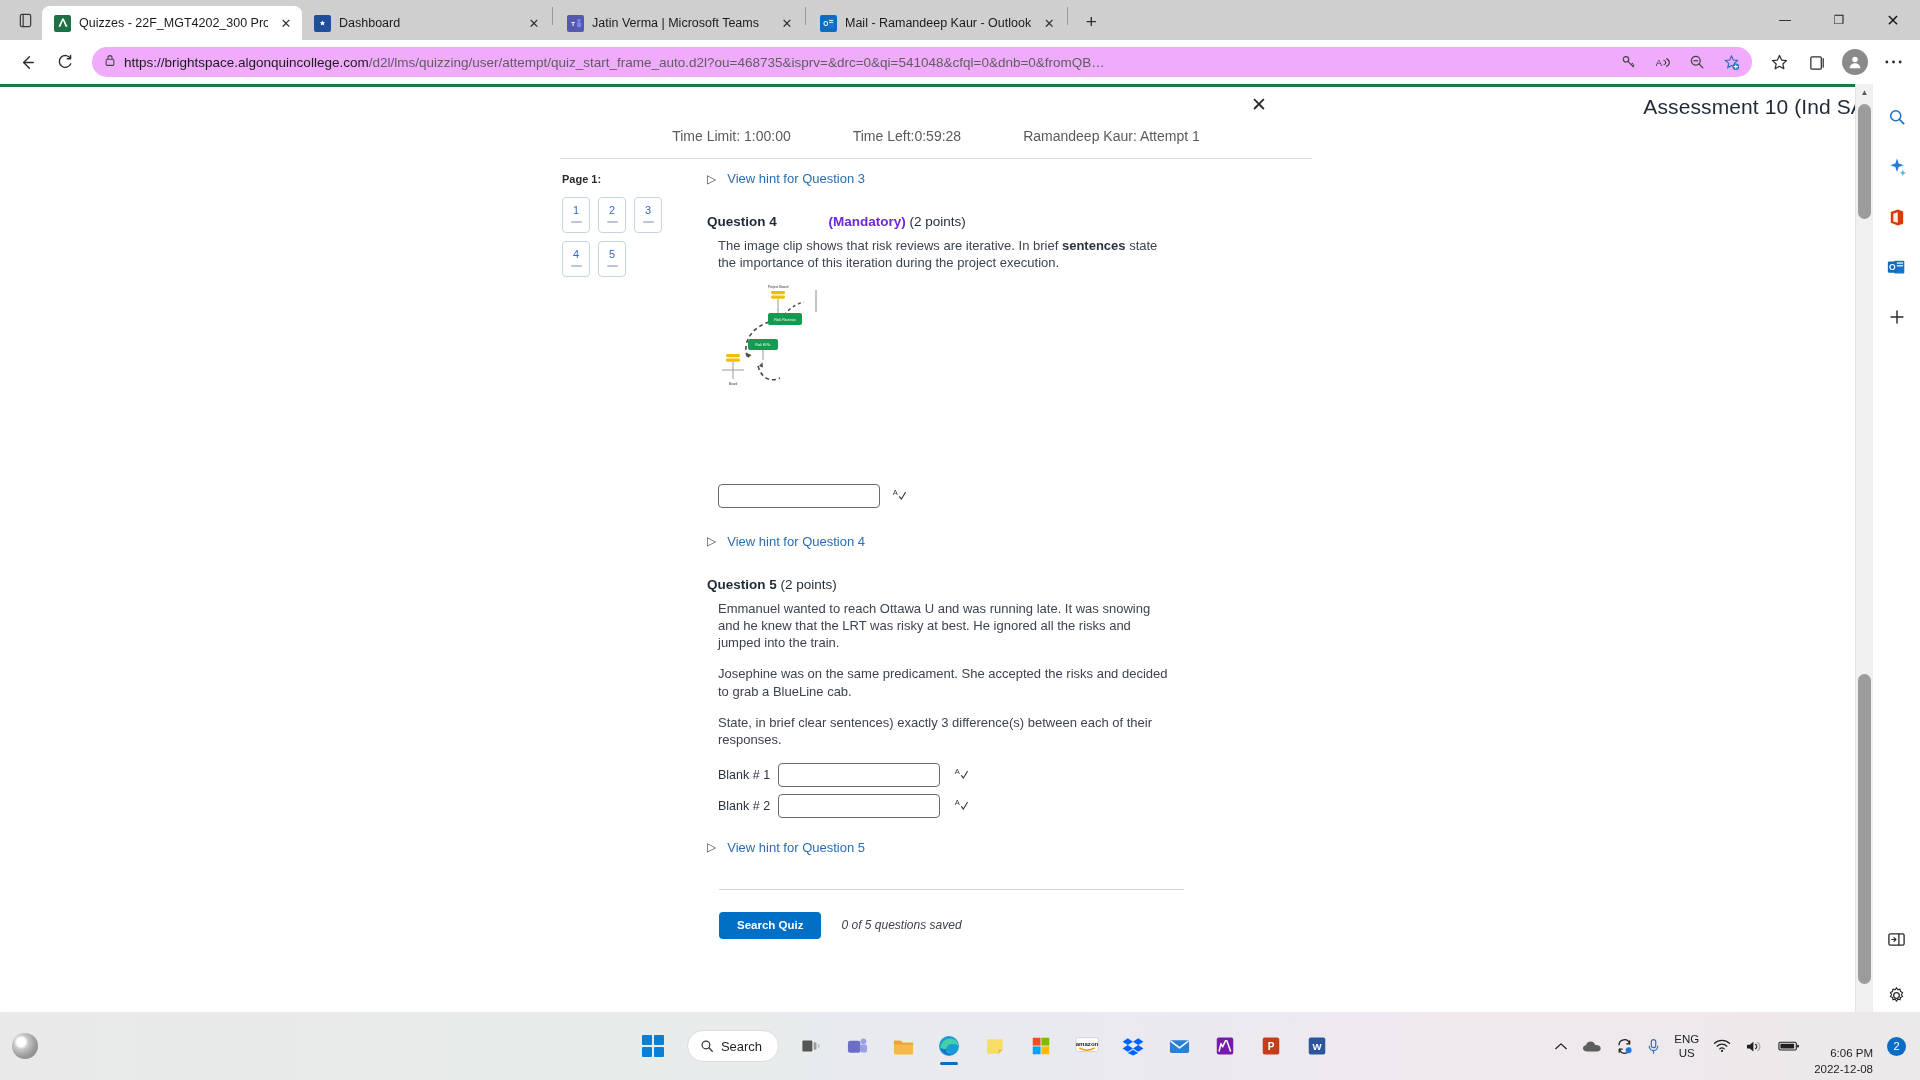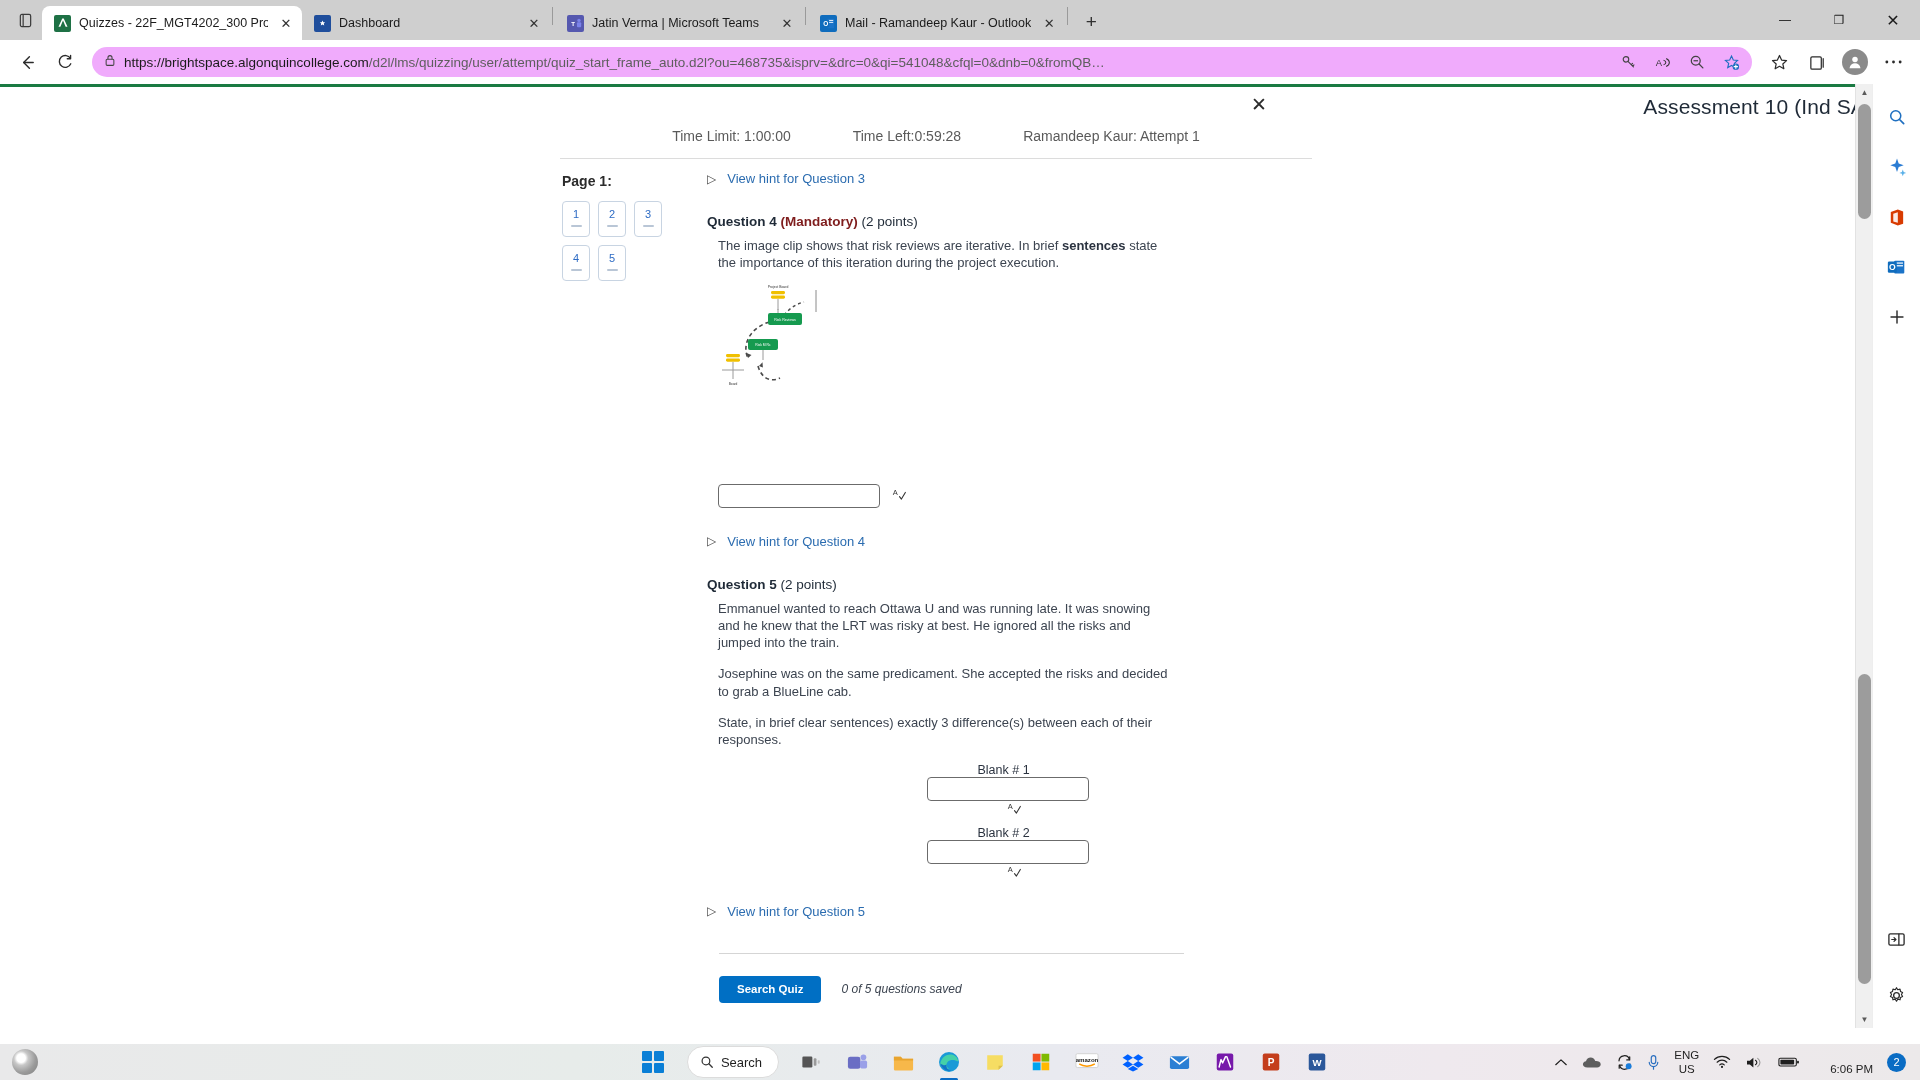--- a/index.html
+++ b/index.html
@@ -108,58 +108,58 @@
   }
   .quiz-close {
     position: absolute; right: 600px; top: 4px; width: 26px; height: 26px;
     display: flex; align-items: center; justify-content: center;
     font-size: 19px; color: #2b2b2b;
   }
   .head-divider { height: 1px; background: #dcdcdc; margin: 14px 560px 0 560px; }
 
   .quiz-body { display: flex; padding-top: 8px; }
   .nav-panel { width: 135px; margin-left: 562px; padding-top: 6px; flex: 0 0 135px; }
-  .nav-title { font-size: 14px; color: #2b2b2b; font-weight: bold; margin-bottom: 12px; }
+  .nav-title { font-size: 11px; color: #2b2b2b; font-weight: bold; margin-bottom: 12px; }
   .nav-grid { display: flex; flex-wrap: wrap; gap: 8px; width: 124px; }
   .nav-cell {
     width: 28px; height: 36px; border: 1px solid #c8d4e2; border-radius: 4px;
     display: flex; flex-direction: column; align-items: center; justify-content: space-around;
     padding: 4px 0 6px 0; background: #fff;
   }
   .nav-cell .n { font-size: 11px; color: #2d6bc4; line-height: 1; }
   .nav-cell .dash { width: 11px; height: 2px; background: #b9c6d6; border-radius: 1px; }
 
   .question-col { width: 600px; position: relative; padding-left: 10px; }
 
   .hint-row { display: flex; align-items: center; gap: 11px; margin: 4px 0; }
   .tri-glyph { font-size: 12px; color: #4a4a4a; line-height: 1; }
   .hint-link { font-size: 13px; color: #2b6cb0; }
 
   .q-head { font-size: 13.5px; color: #1f2a37; margin-top: 28px; margin-bottom: 8px; }
   .q-head b { font-weight: bold; }
-  .q-mandatory { color: #7f1d1d; font-weight: bold; }
+  .q-mandatory { color: #6d28d9; font-weight: bold; margin-left: 48px; }
   .q-points { font-weight: 400; }
 
   .q-text {
     font-size: 13px; color: #3c4450; line-height: 1.33;
     margin-left: 11px; max-width: 440px;
   }
   .q-text b { font-weight: bold; color: #2b3340; }
   .q-text p { margin-bottom: 14px; }
 
   .diagram-wrap { margin-left: 11px; margin-top: 10px; height: 110px; width: 120px; position: relative; }
 
   .answer-box {
     width: 162px; height: 24px; border: 1px solid #6b6b6b; border-radius: 4px;
     background: #fff;
   }
   .answer-row { display: flex; align-items: center; gap: 12px; margin-left: 11px; }
   .spell-icon { font-size: 14px; color: #333; line-height: 1; }
 
-  .blank-row { display: flex; align-items: center; gap: 0; margin-left: 11px; margin-bottom: 7px; flex-direction: column; }
+  .blank-row { display: flex; align-items: center; gap: 0; margin-left: 11px; margin-bottom: 7px; }
   .blank-label { font-size: 12.5px; color: #2b3340; width: 60px; }
   .blank-input {
     width: 162px; height: 24px; border: 1px solid #6b6b6b; border-radius: 4px; background: #fff;
   }
   .blank-spell { margin-left: 14px; font-size: 14px; color: #333; }
 
   .bottom-rule { height: 1px; background: #d5d5d5; margin: 34px 0 0 0; width: 465px; margin-left: 12px;}
   .submit-row { display: flex; align-items: center; gap: 20px; margin-left: 12px; margin-top: 22px; }
   .submit-btn {
     background: #006fc4; color: #fff; font-size: 11.5px; font-weight: bold;
@@ -188,21 +188,21 @@
     display: flex; flex-direction: column; align-items: center; padding-top: 18px; gap: 20px;
   }
   .rail-icon {
     width: 30px; height: 30px; display: flex; align-items: center; justify-content: center;
     font-size: 16px; border-radius: 5px; color: #2b2b2b;
   }
   .rail-bottom { position: absolute; bottom: 18px; display: flex; flex-direction: column; gap: 26px; align-items: center; }
 
   
   .taskbar {
-    position: absolute; left: 0; bottom: 0; width: 1920px; height: 36px;
+    position: absolute; left: 0; bottom: 0; width: 1920px; height: 68px;
     background: linear-gradient(90deg,#e9e9ea 0%,#e7ecea 30%,#e9eaf0 55%,#efe9ee 75%,#ece9ea 100%);
     display: flex; align-items: center;
   }
   .tb-left { width: 520px; display: flex; align-items: center; padding-left: 12px; }
   .cortana {
     width: 26px; height: 26px; border-radius: 50%;
     background: radial-gradient(circle at 35% 35%, #fff 0 18%, #c8c8c8 30%, #9b9b9b 60%, #7e7e7e 100%);
   }
   .tb-center { flex: 1 1 auto; display: flex; align-items: center; justify-content: center; gap: 6px; }
   .tb-item {

